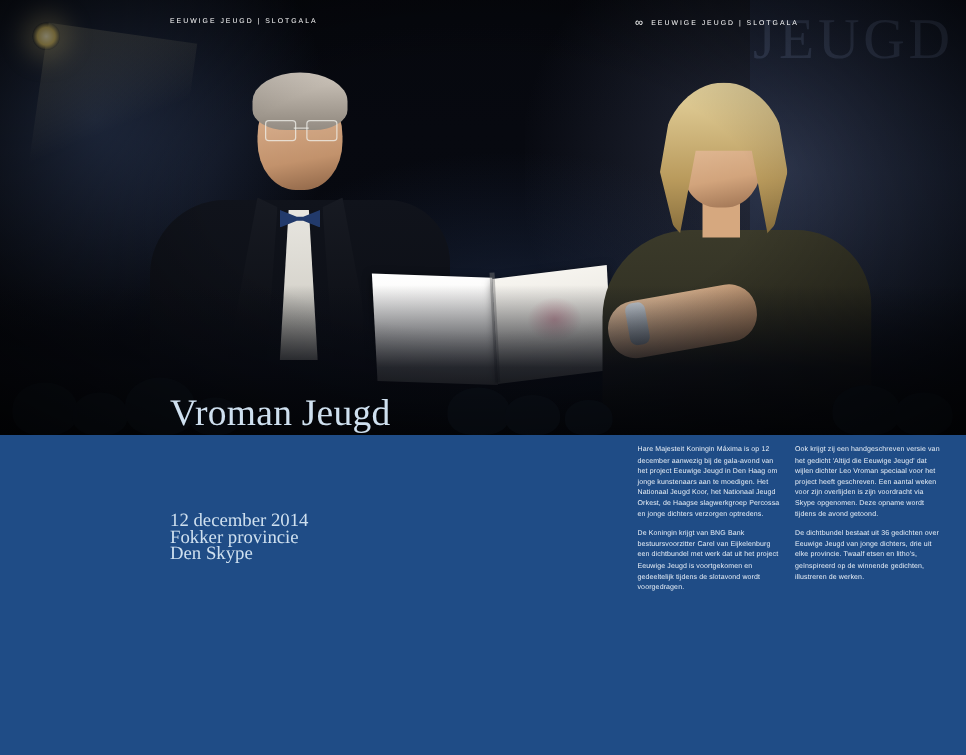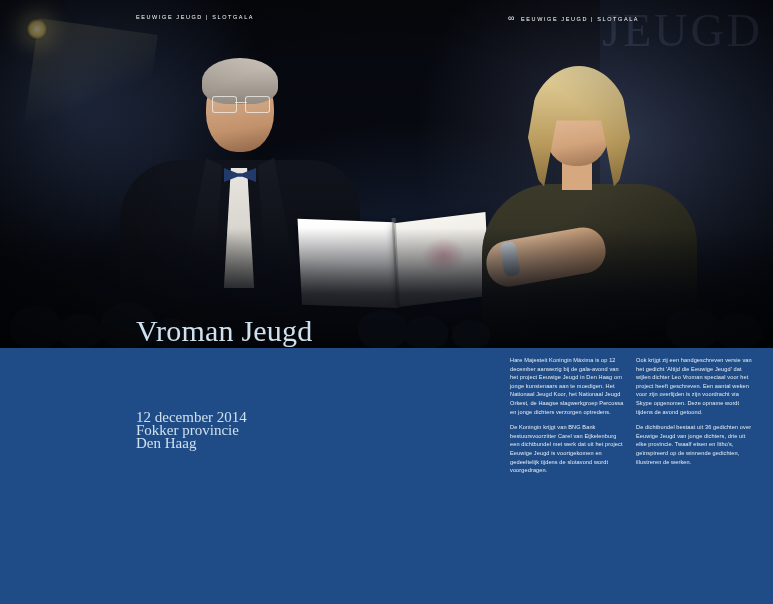--- a/index.html
+++ b/index.html
@@ -408,21 +408,21 @@
 
   <div class="textblock">
 
     <div class="title">
       <span class="l2">Vroman Jeugd</span>
     </div>
 
     <div class="meta">
       <div>12 december 2014</div>
       <div>Fokker provincie</div>
-      <div>Den Haag</div>
+      <div>Den Skype</div>
     </div>
 
     <div class="col c1">
       <p>Hare Majesteit Koningin Máxima is op 12 december aanwezig bij de gala-avond van het project Eeuwige Jeugd in Den Haag om jonge kunstenaars aan te moedigen. Het Nationaal Jeugd Koor, het Nationaal Jeugd Orkest, de Haagse slagwerkgroep Percossa en jonge dichters verzorgen optredens.</p>
       <p>De Koningin krijgt van BNG Bank bestuursvoorzitter Carel van Eijkelenburg een dichtbundel met werk dat uit het project Eeuwige Jeugd is voortgekomen en gedeeltelijk tijdens de slotavond wordt voorgedragen.</p>
     </div>
 
     <div class="col c2">
       <p>Ook krijgt zij een handgeschreven versie van het gedicht 'Altijd die Eeuwige Jeugd' dat wijlen dichter Leo Vroman speciaal voor het project heeft geschreven. Een aantal weken voor zijn overlijden is zijn voordracht via Skype opgenomen. Deze opname wordt tijdens de avond getoond.</p>
       <p>De dichtbundel bestaat uit 36 gedichten over Eeuwige Jeugd van jonge dichters, drie uit elke provincie. Twaalf etsen en litho's, geïnspireerd op de winnende gedichten, illustreren de werken.</p>

